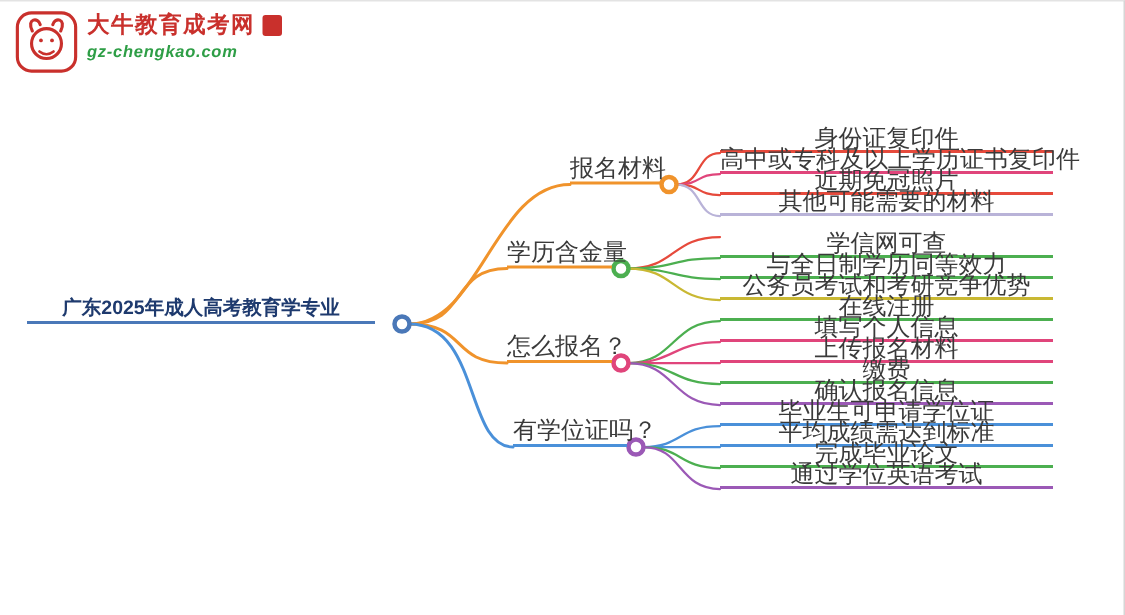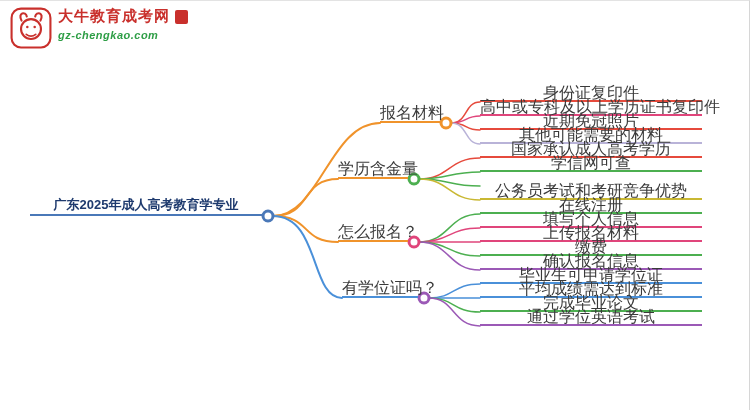--- a/index.html
+++ b/index.html
@@ -77,34 +77,34 @@
     <path d="M429 297 C455 297, 452 311, 480 311" fill="none" stroke-width="1.5" stroke-linecap="round" stroke="#4caf50"></path>
     <path d="M429 297 C455 297, 452 325, 480 325" fill="none" stroke-width="1.5" stroke-linecap="round" stroke="#9b59b6"></path>
 
     <circle cx="268" cy="215" r="5" fill="#fff" stroke-width="3" stroke="#4a78b8"></circle>
     <circle cx="446" cy="122" r="5" fill="#fff" stroke-width="3" stroke="#f0932b"></circle>
     <circle cx="414" cy="178" r="5" fill="#fff" stroke-width="3" stroke="#4caf50"></circle>
     <circle cx="414" cy="241" r="5" fill="#fff" stroke-width="3" stroke="#e0457b"></circle>
     <circle cx="424" cy="297" r="5" fill="#fff" stroke-width="3" stroke="#9b59b6"></circle>
   </svg>
 
-  <div class="node root-node" style="left: 30px; top: 195px; width: 232px; border-bottom-color: rgb(74, 120, 184); color: rgb(30, 58, 110);">广东2025年成人高考教育学专业</div>
+  <div class="node root-node" style="left: 18px; top: 195px; width: 232px; border-bottom-color: rgb(74, 120, 184); color: rgb(30, 58, 110);">广东2025年成人高考教育学专业</div>
 
   <div class="node branch-node" style="left: 380px; top: 104px; width: 60px; border-bottom-color: rgb(240, 147, 43);">报名材料</div>
   <div class="node branch-node" style="left: 338px; top: 160px; width: 70px; border-bottom-color: rgb(240, 147, 43);">学历含金量</div>
   <div class="node branch-node" style="left: 338px; top: 223px; width: 70px; border-bottom-color: rgb(240, 147, 43); text-align: center;">怎么报名？</div>
   <div class="node branch-node" style="left: 342px; top: 279px; width: 76px; border-bottom-color: rgb(74, 144, 217);">有学位证吗？</div>
 
   <div class="node leaf-node" style="left: 480px; top: 85px; width: 222px; border-bottom-color: rgb(230, 74, 60);">身份证复印件</div>
   <div class="node leaf-node" style="left: 480px; top: 99px; width: 222px; border-bottom-color: rgb(224, 69, 123);">高中或专科及以上学历证书复印件</div>
   <div class="node leaf-node" style="left: 480px; top: 113px; width: 222px; border-bottom-color: rgb(230, 74, 60);">近期免冠照片</div>
   <div class="node leaf-node" style="left: 480px; top: 127px; width: 222px; border-bottom-color: rgb(185, 179, 216);">其他可能需要的材料</div>
 
-  <div class="node leaf-node" style="left: 480px; top: 141px; width: 222px; border-bottom-color: rgb(230, 74, 60);">国家承认成人高考学历</div>
   <div class="node leaf-node" style="left: 480px; top: 155px; width: 222px; border-bottom-color: rgb(76, 175, 80);">学信网可查</div>
+  <div class="node leaf-node" style="left: 480px; top: 169px; width: 222px; border-bottom-color: rgb(76, 175, 80);">与全日制学历同等效力</div>
   <div class="node leaf-node" style="left: 480px; top: 183px; width: 222px; border-bottom-color: rgb(201, 184, 51);">公务员考试和考研竞争优势</div>
 
   <div class="node leaf-node" style="left: 480px; top: 197px; width: 222px; border-bottom-color: rgb(76, 175, 80);">在线注册</div>
   <div class="node leaf-node" style="left: 480px; top: 211px; width: 222px; border-bottom-color: rgb(224, 69, 123);">填写个人信息</div>
   <div class="node leaf-node" style="left: 480px; top: 225px; width: 222px; border-bottom-color: rgb(224, 69, 123);">上传报名材料</div>
   <div class="node leaf-node" style="left: 480px; top: 239px; width: 222px; border-bottom-color: rgb(76, 175, 80);">缴费</div>
   <div class="node leaf-node" style="left: 480px; top: 253px; width: 222px; border-bottom-color: rgb(155, 89, 182);">确认报名信息</div>
 
   <div class="node leaf-node" style="left: 480px; top: 267px; width: 222px; border-bottom-color: rgb(74, 144, 217);">毕业生可申请学位证</div>
   <div class="node leaf-node" style="left: 480px; top: 281px; width: 222px; border-bottom-color: rgb(74, 144, 217);">平均成绩需达到标准</div>

